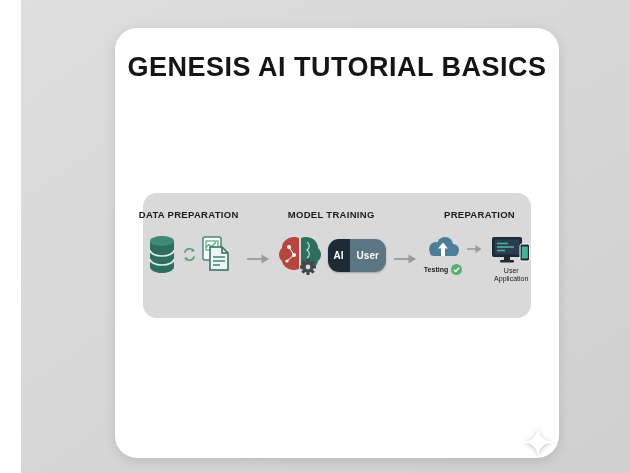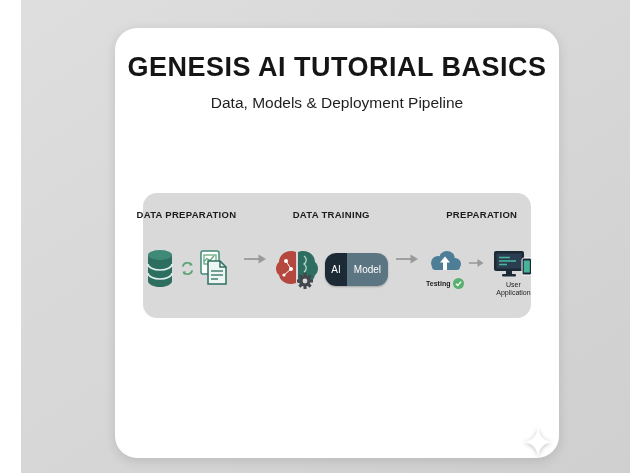--- a/index.html
+++ b/index.html
@@ -22,33 +22,33 @@
   .subtitle{
     margin:0;position:absolute;top:66px;left:0;right:0;text-align:center;
     font-size:15.5px;font-weight:400;color:#1f1f1f;
   }
   .band{
     position:absolute;left:28px;top:165px;width:388px;height:125px;
     background:#d9d9d9;border-radius:14px;box-sizing:border-box;
     display:flex;justify-content:center;align-items:flex-start;
     padding:16px 6px 0;gap:7px;
   }
-  .stage{display:flex;flex-direction:column;align-items:center;gap:14px;}
+  .stage{display:flex;flex-direction:column;align-items:center;}
   .stage-label{
     font-size:9.5px;font-weight:700;color:#1c1c1c;letter-spacing:0.3px;
     margin-bottom:14px;white-space:nowrap;
   }
   .stage-icons{display:flex;align-items:center;gap:5px;}
   .stage--deployment .stage-icons{align-items:flex-start;margin-top:2px;}
   .connector{margin-top:44px;flex:0 0 auto;}
   .small-connector{margin-top:8px;}
   .icon{display:inline-flex;line-height:0;}
   .ai-model-box{
     display:flex;align-items:stretch;height:33px;border-radius:11px;overflow:hidden;
-    font-size:10px;font-weight:400;color:#ffffff;box-shadow:0 1px 2px rgba(0,0,0,0.25);
+    font-size:10px;font-weight:700;color:#ffffff;box-shadow:0 1px 2px rgba(0,0,0,0.25);
   }
   .ai-model-box .ai{background:#1c2a36;display:flex;align-items:center;padding:0 6px;}
   .ai-model-box .model{background:#5c7582;display:flex;align-items:center;padding:0 7px;}
   .cloud-col,.monitor-col{display:flex;flex-direction:column;align-items:center;}
   .testing{display:flex;align-items:center;gap:3px;margin-top:3px;
     font-size:7px;font-weight:700;color:#1c1c1c;}
   .app-label{
     font-size:7px;color:#1c1c1c;text-align:center;width:48px;line-height:1.2;margin-top:2px;
   }
   .sparkle{
@@ -56,21 +56,20 @@
     filter:drop-shadow(0 1px 2px rgba(0,0,0,0.25));
   }
 </style>
 </head>
 <body>
 
 <div class="canvas">
   <div class="card">
 
     <h1 class="title">GENESIS AI TUTORIAL BASICS</h1>
-    <h2 class="subtitle">Data, Models &amp; Deployment Pipeline</h2>
 
     <div class="band">
 
       <div class="stage">
         <div class="stage-label">DATA PREPARATION</div>
         <div class="stage-icons">
           <span class="icon">
             <svg width="30" height="40" viewBox="0 0 30 40">
               <path d="M3 7 v26 c0 3.3 5.4 6 12 6 s12 -2.7 12 -6 V7" fill="#2e6e60"></path>
               <ellipse cx="15" cy="7" rx="12" ry="5" fill="#3f8a77"></ellipse>
@@ -102,21 +101,21 @@
       </div>
 
       <span class="icon connector">
         <svg width="24" height="12" viewBox="0 0 24 12">
           <line x1="1" y1="6" x2="16" y2="6" stroke="#9a9a9a" stroke-width="1.8"></line>
           <path d="M15.5 1.5 L23 6 L15.5 10.5 z" fill="#9a9a9a"></path>
         </svg>
       </span>
 
       <div class="stage">
-        <div class="stage-label">DATA TRAINING</div>
+        <div class="stage-label">MODEL TRAINING</div>
         <div class="stage-icons">
           <span class="icon">
             <svg width="46" height="42" viewBox="0 0 46 42">
               <path d="M22 35 L22 4 C14 1 5 6 5 14 C1 17 1 24 5 27 C6 33 13 38 22 35 Z" fill="#b6473e"></path>
               <path d="M24 35 L24 4 C32 1 41 6 41 14 C45 17 45 24 41 27 C40 33 33 38 24 35 Z" fill="#2e6e60"></path>
               <circle cx="12" cy="13" r="2" fill="#ffffff"></circle>
               <circle cx="17" cy="21" r="2" fill="#ffffff"></circle>
               <circle cx="10" cy="27" r="1.6" fill="#ffffff"></circle>
               <path d="M12 13 L17 21 L10 27" stroke="#ffffff" stroke-width="1" fill="none"></path>
               <path d="M30 8 c3 2 3 6 0 8 c3 2 3 6 0 8" stroke="#bfe0d6" stroke-width="1.2" fill="none"></path>
@@ -127,21 +126,21 @@
                   <rect x="-1.5" y="-8" width="3" height="16" transform="rotate(45)"></rect>
                   <rect x="-8" y="-1.5" width="16" height="3" transform="rotate(45)"></rect>
                   <circle r="5.5"></circle>
                 </g>
                 <circle r="2.4" fill="#d9d9d9"></circle>
               </g>
             </svg>
           </span>
           <div class="ai-model-box">
             <span class="ai">AI</span>
-            <span class="model">Model</span>
+            <span class="model">User</span>
           </div>
         </div>
       </div>
 
       <span class="icon connector">
         <svg width="24" height="12" viewBox="0 0 24 12">
           <line x1="1" y1="6" x2="16" y2="6" stroke="#9a9a9a" stroke-width="1.8"></line>
           <path d="M15.5 1.5 L23 6 L15.5 10.5 z" fill="#9a9a9a"></path>
         </svg>
       </span>

